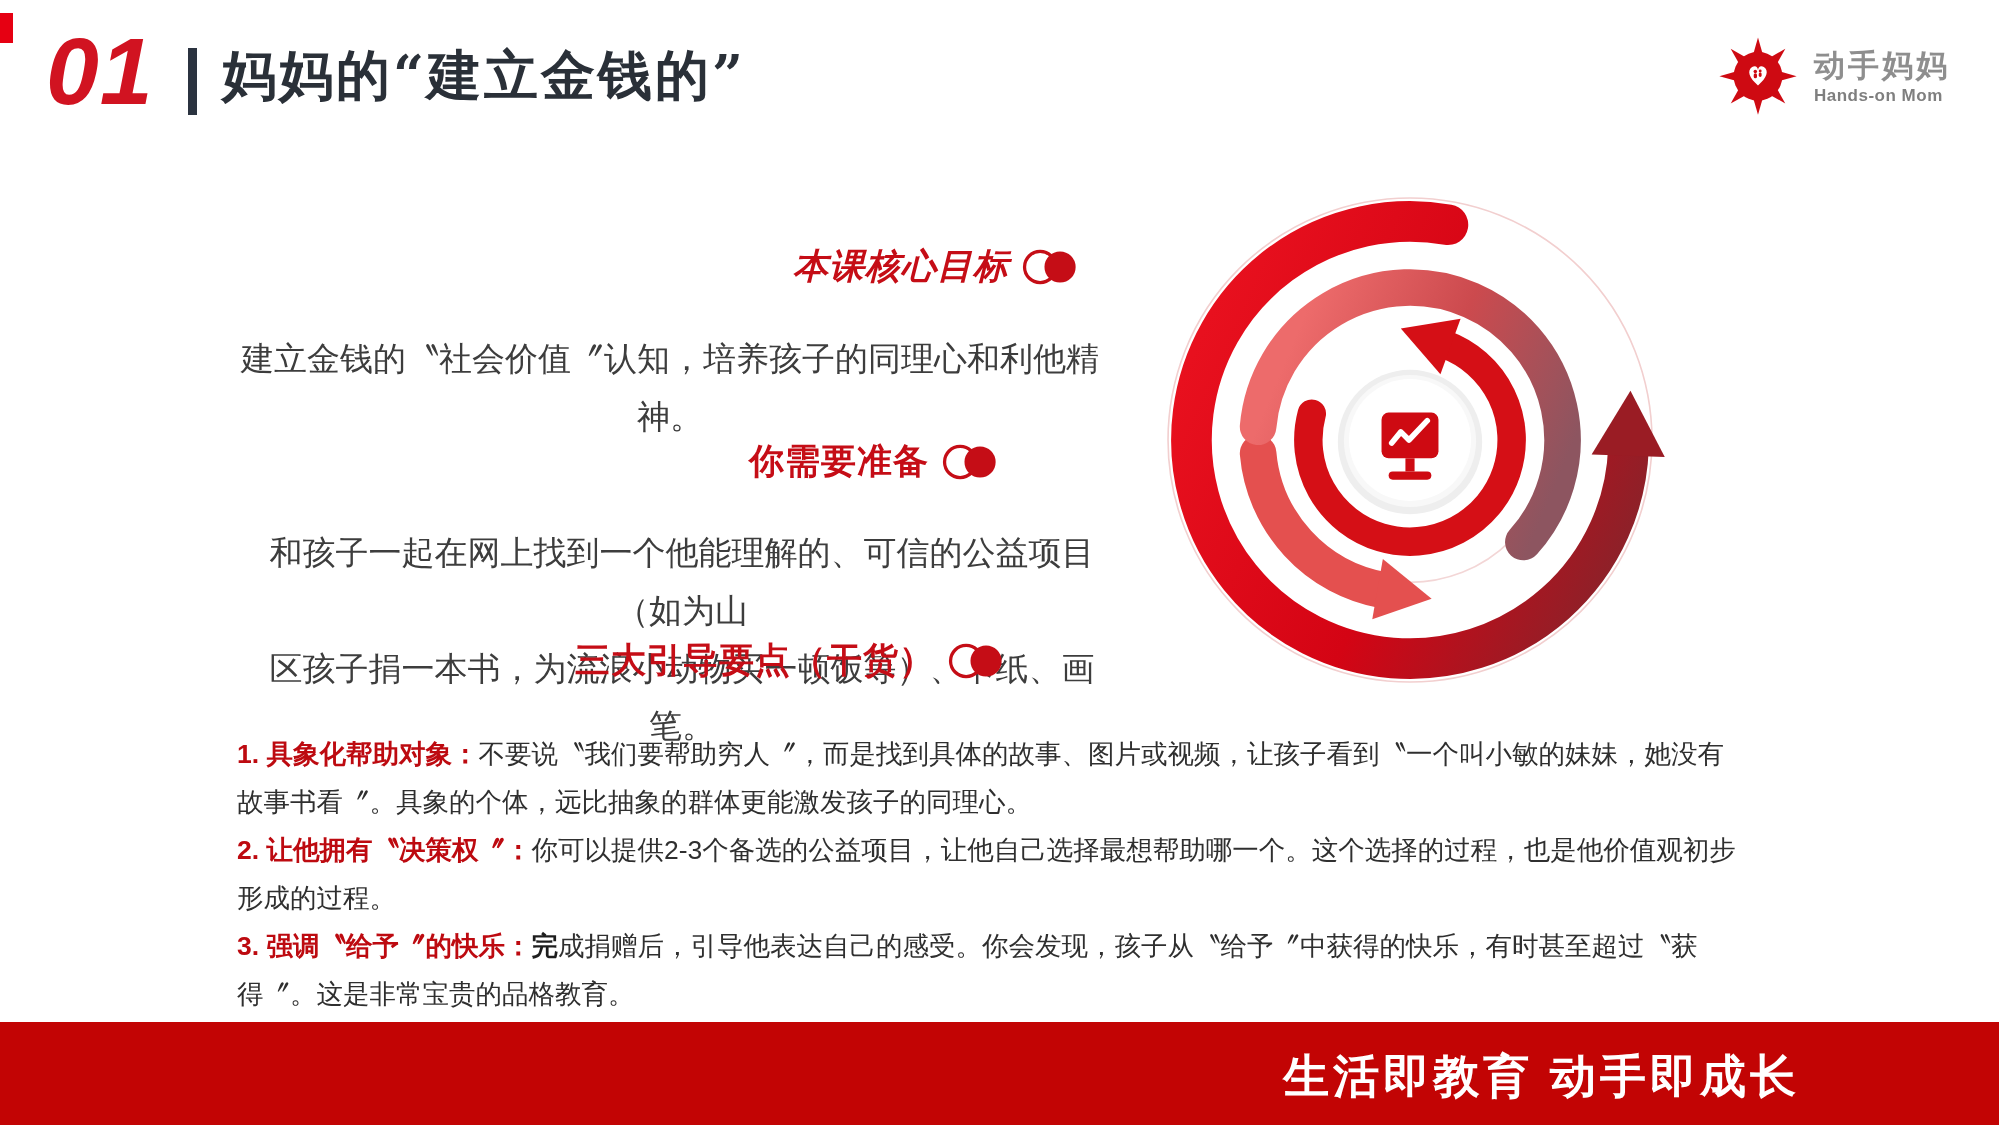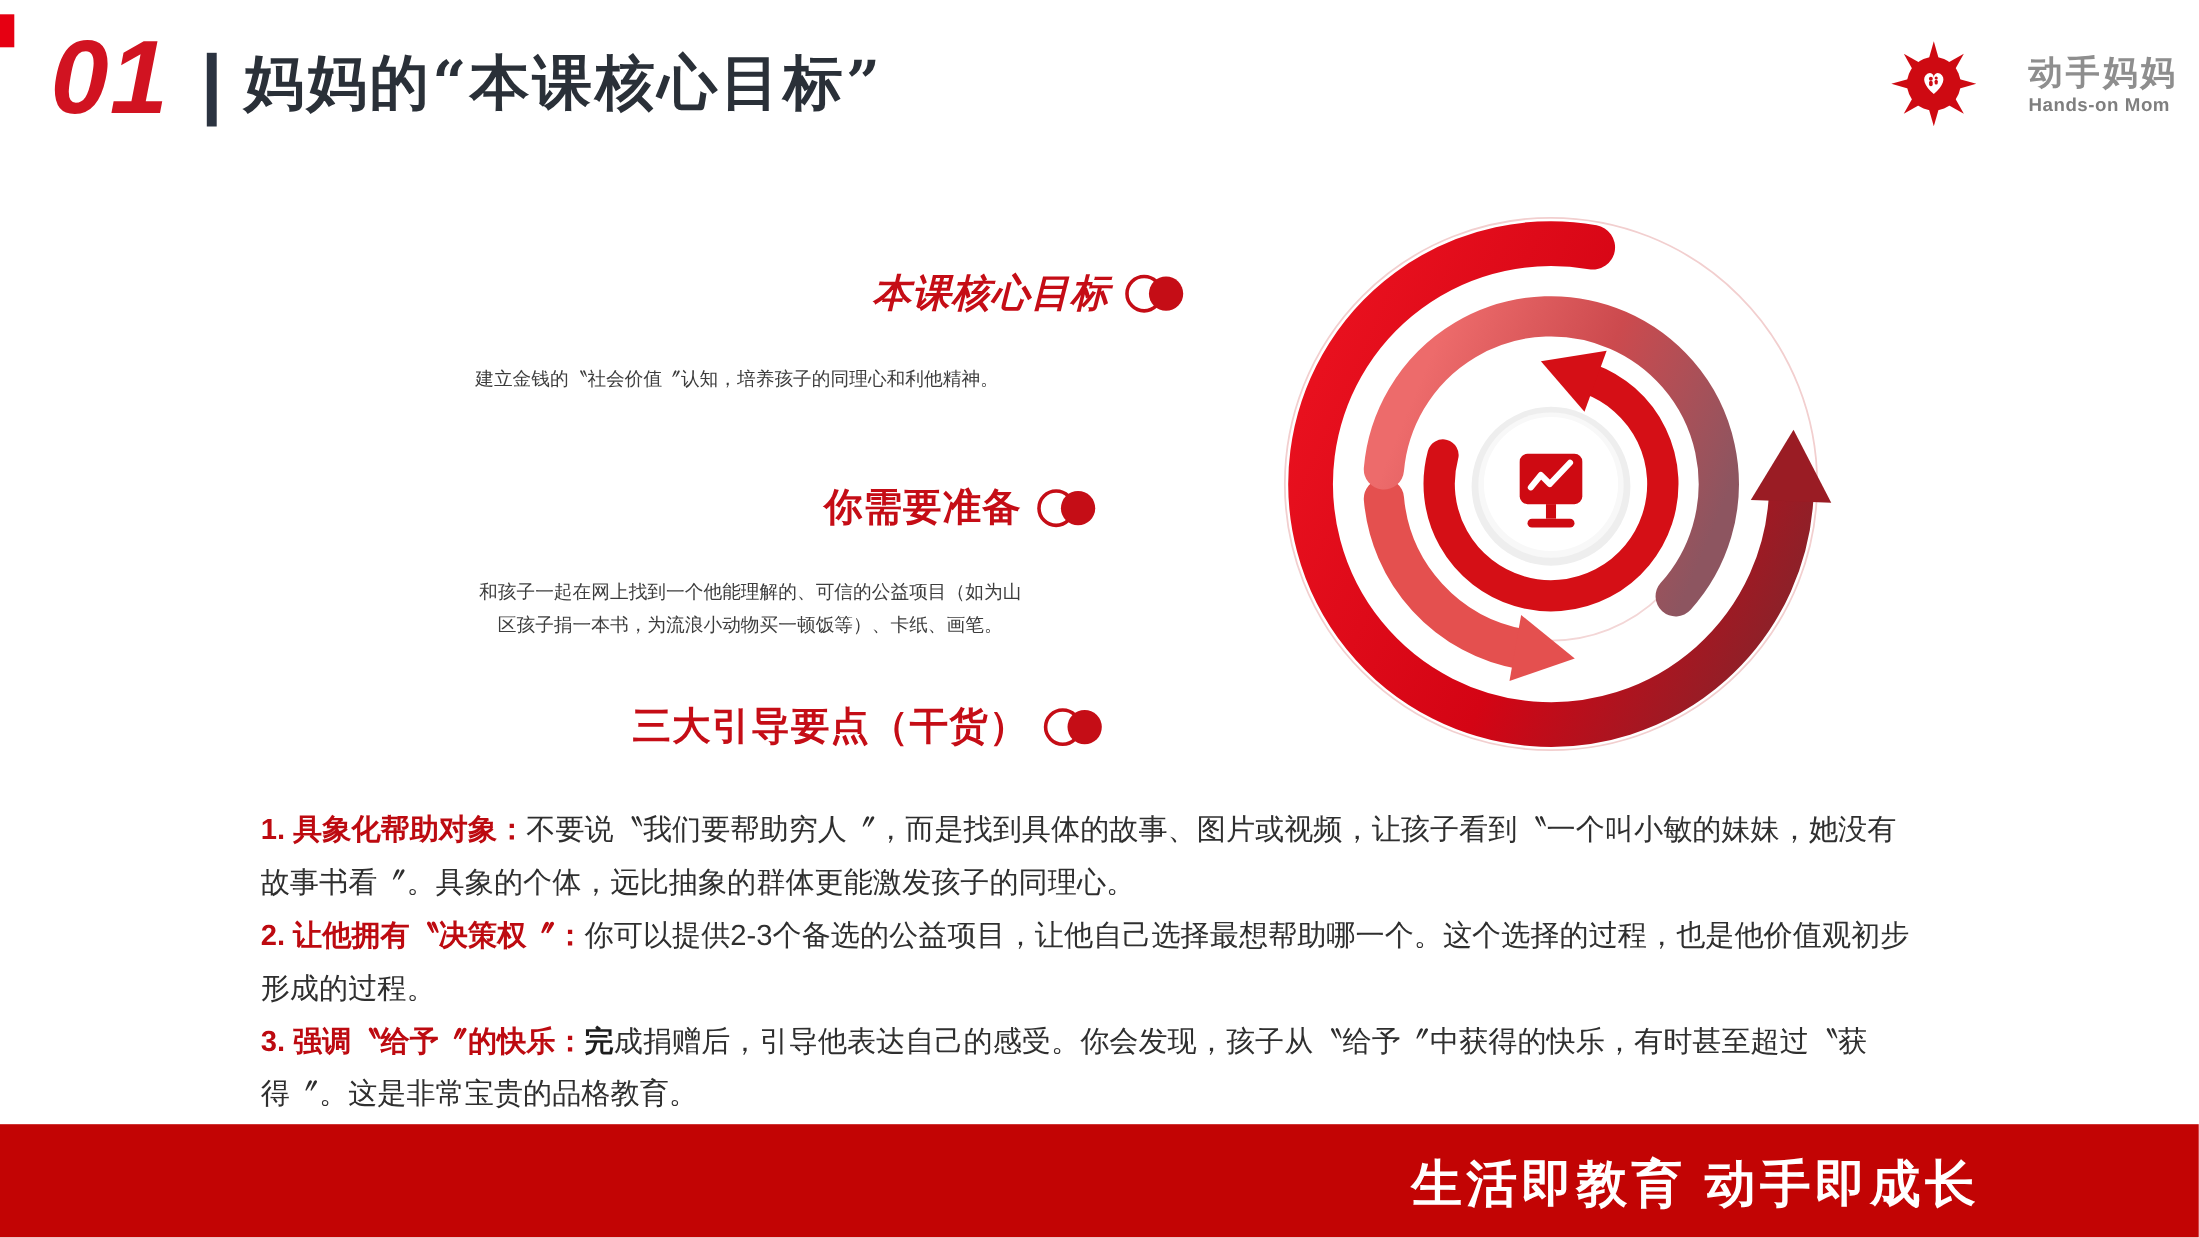--- a/index.html
+++ b/index.html
@@ -10,33 +10,33 @@
   .corner-notch{position:absolute;left:0;top:13px;width:13px;height:30px;background:#e60012;}
 
   
   .sec-num{position:absolute;left:46px;top:24px;font-size:95px;font-weight:800;
            color:#d11321;line-height:1;letter-spacing:1px;font-style:italic;}
   .title-divider{position:absolute;left:188px;top:48px;width:9px;height:67px;background:#2b3340;}
   .slide-title{position:absolute;left:222px;top:40px;margin:0;font-family:"DejaVu Serif","Liberation Serif",serif;
            font-size:54px;font-weight:900;color:#2a3038;letter-spacing:3px;line-height:1.3;}
 
   
-  .logo{position:absolute;left:1716px;top:28px;display:flex;align-items:center;gap:30px;}
+  .logo{position:absolute;left:1716px;top:28px;display:flex;align-items:center;}
   .logo-text{margin-left:14px;}
   .logo-cn{font-size:31px;font-weight:800;color:#8e8e8e;letter-spacing:3px;line-height:1.15;}
   .logo-en{font-size:17px;font-weight:700;color:#7f7f7f;letter-spacing:.5px;margin-top:3px;}
 
   
   .h-row{position:absolute;display:flex;align-items:center;gap:13px;}
   .h-row .h-label{font-size:35px;font-weight:800;color:#c50d16;letter-spacing:1px;white-space:nowrap;}
   .h-row.h1{top:243px;right:919px;font-style:italic;}
   .h-row.h2{top:438px;right:999px;}
   .h-row.h3{top:637px;right:993px;}
 
-  .body-text{position:absolute;margin:0;font-size:17px;color:#3d3d3d;text-align:center;line-height:1.75;}
+  .body-text{position:absolute;margin:0;font-size:33px;color:#3d3d3d;text-align:center;line-height:1.75;}
   .body1{top:330px;left:240px;width:860px;}
   .body2{top:524px;left:252px;width:860px;}
 
   
   .points{position:absolute;top:731px;left:237px;width:1512px;}
   .points p{margin:0;font-size:26.5px;line-height:1.81;color:#2f2f2f;}
   .points .lead{color:#bd0a10;font-weight:800;}
   .points .bold-start{color:#1d1d1d;font-weight:800;}
 
   
@@ -50,21 +50,21 @@
 </style>
 </head>
 <body>
 
 <div class="slide">
 
   <div class="corner-notch"></div>
 
   <div class="sec-num">01</div>
   <div class="title-divider"></div>
-  <h1 class="slide-title">妈妈的“本课核心目标”</h1>
+  <h1 class="slide-title">妈妈的“建立金钱的”</h1>
 
   <div class="logo">
     <svg width="84" height="98" viewBox="0 0 100 110">
       <g fill="#ce0a12">
         <polygon points="96,54 75.3,59.8 75.3,48.2"></polygon>
         <polygon points="82.5,86.5 72,67.8 63.8,76"></polygon>
         <polygon points="50,100 55.9,79.3 44.1,79.3"></polygon>
         <polygon points="17.5,86.5 36.2,76 28,67.8"></polygon>
         <polygon points="4,54 24.7,59.8 24.7,48.2"></polygon>
         <polygon points="17.5,21.5 28,40.2 36.2,32"></polygon>

